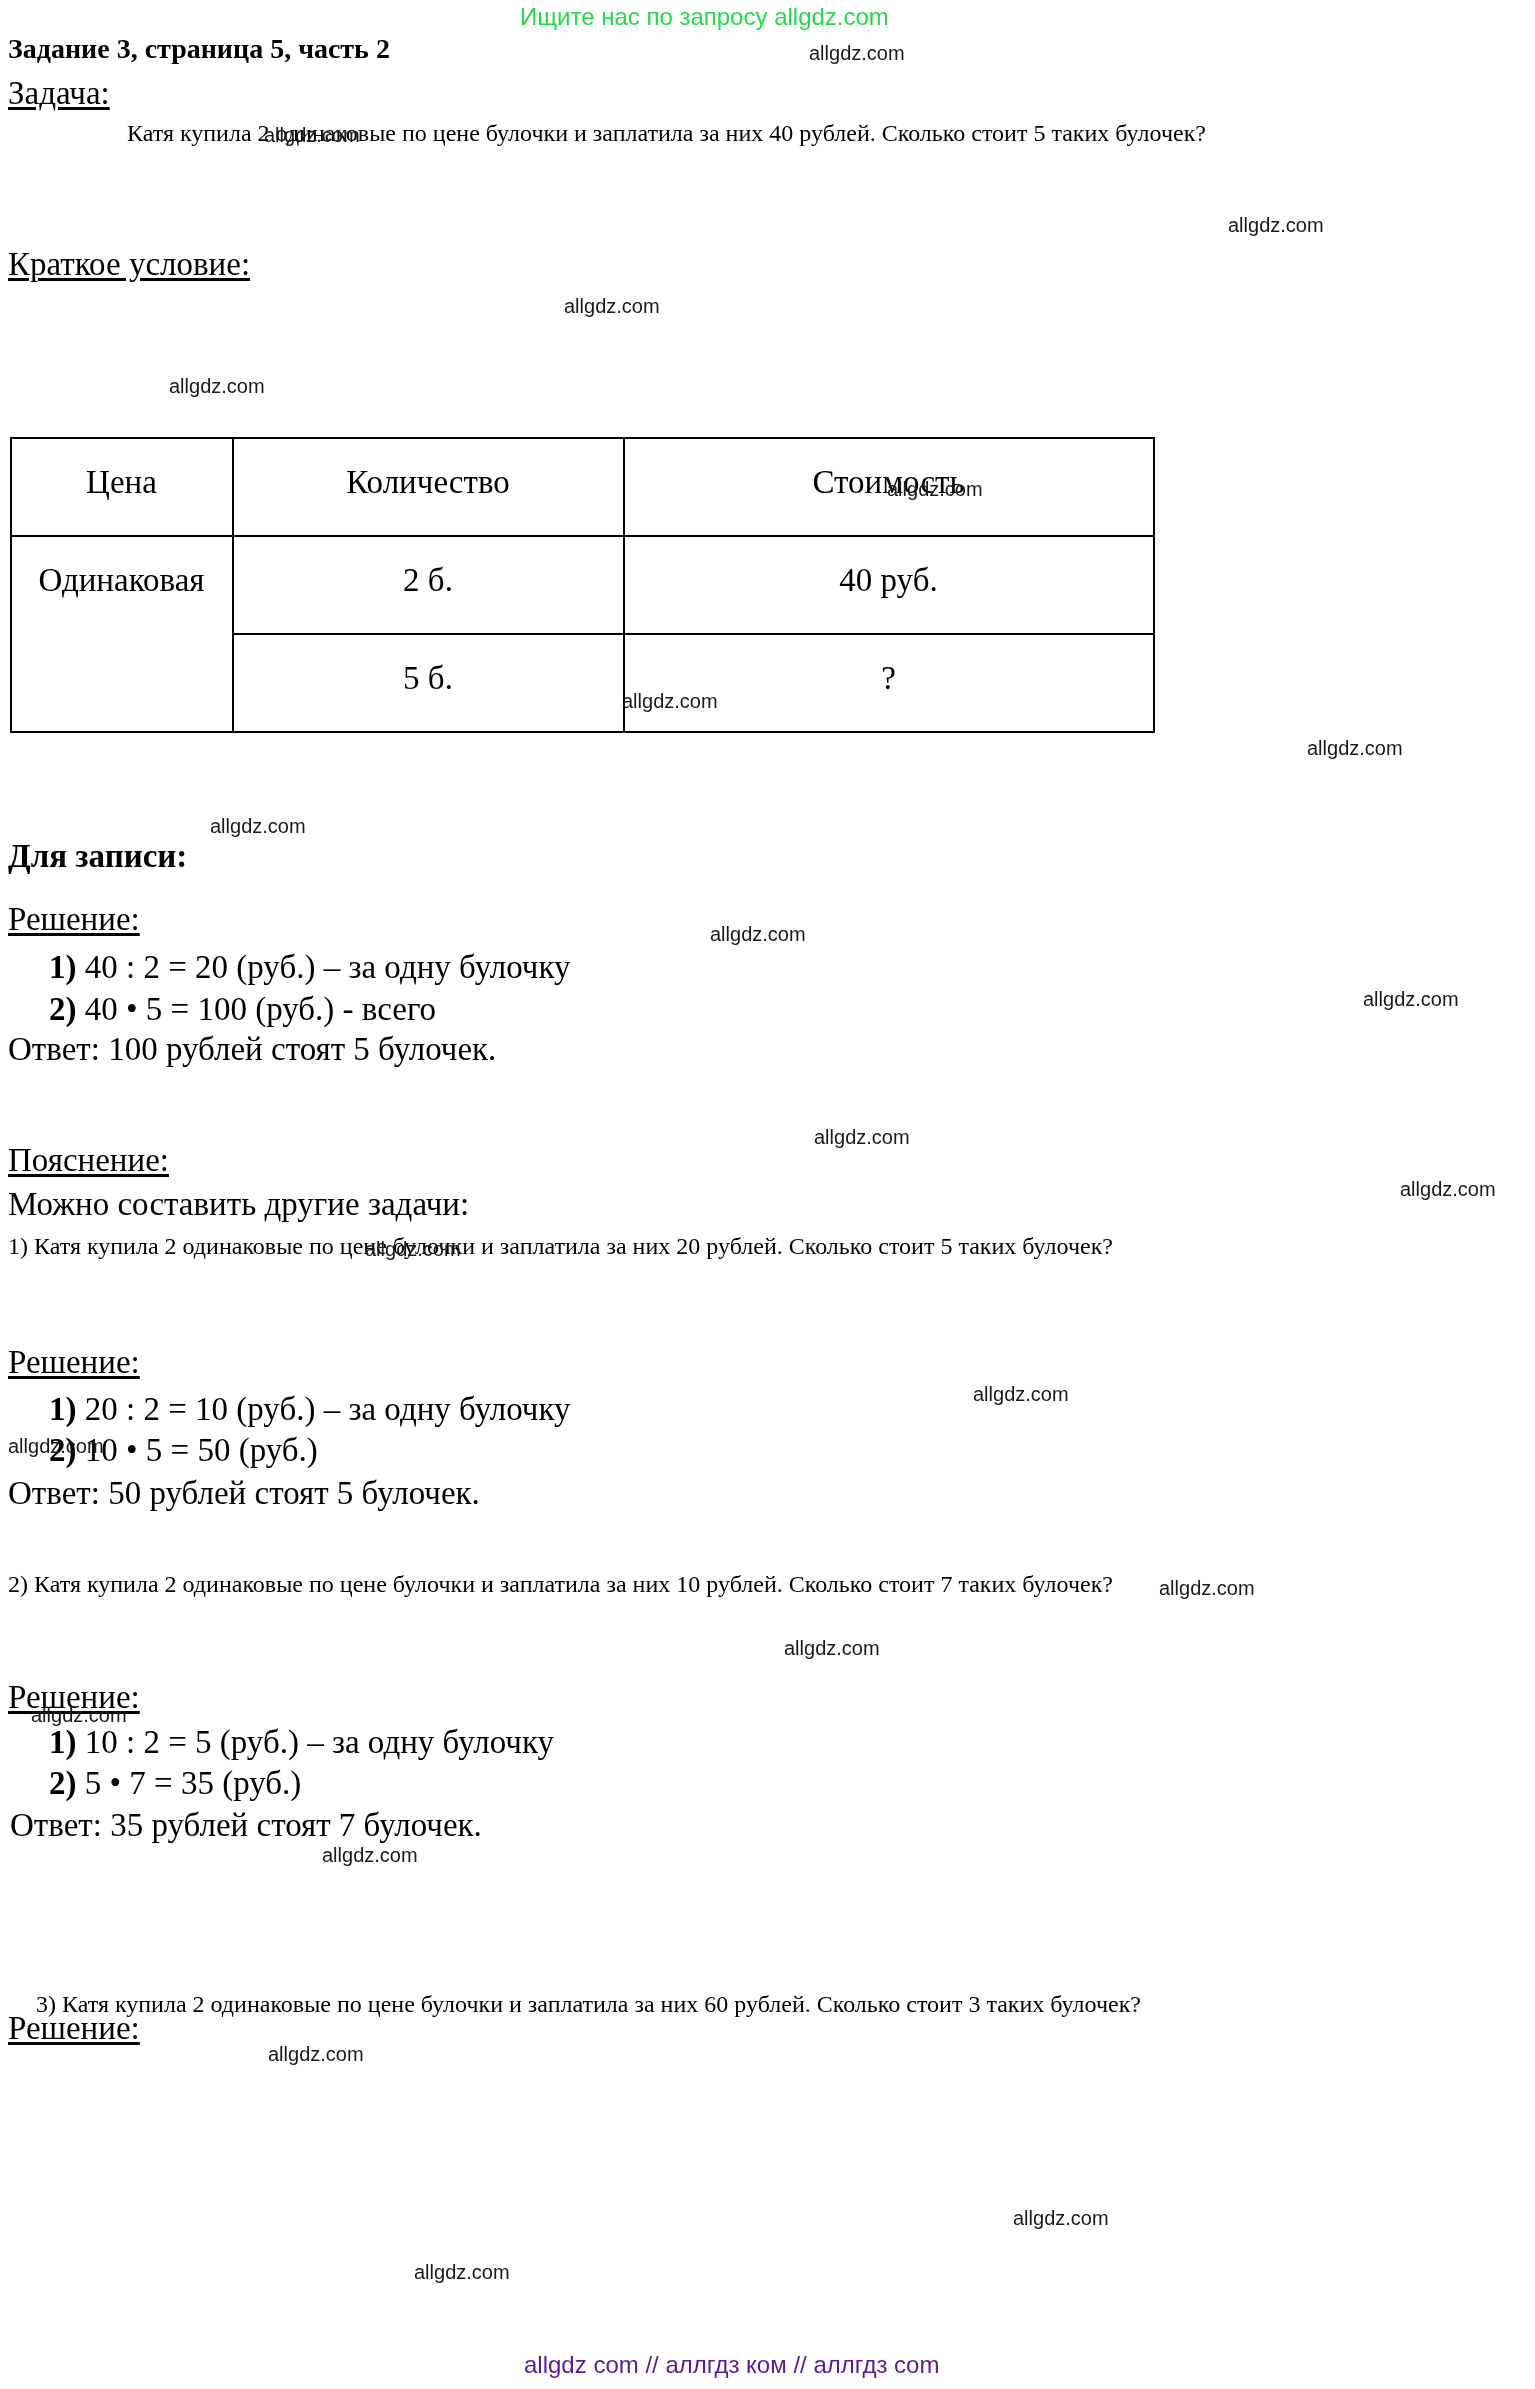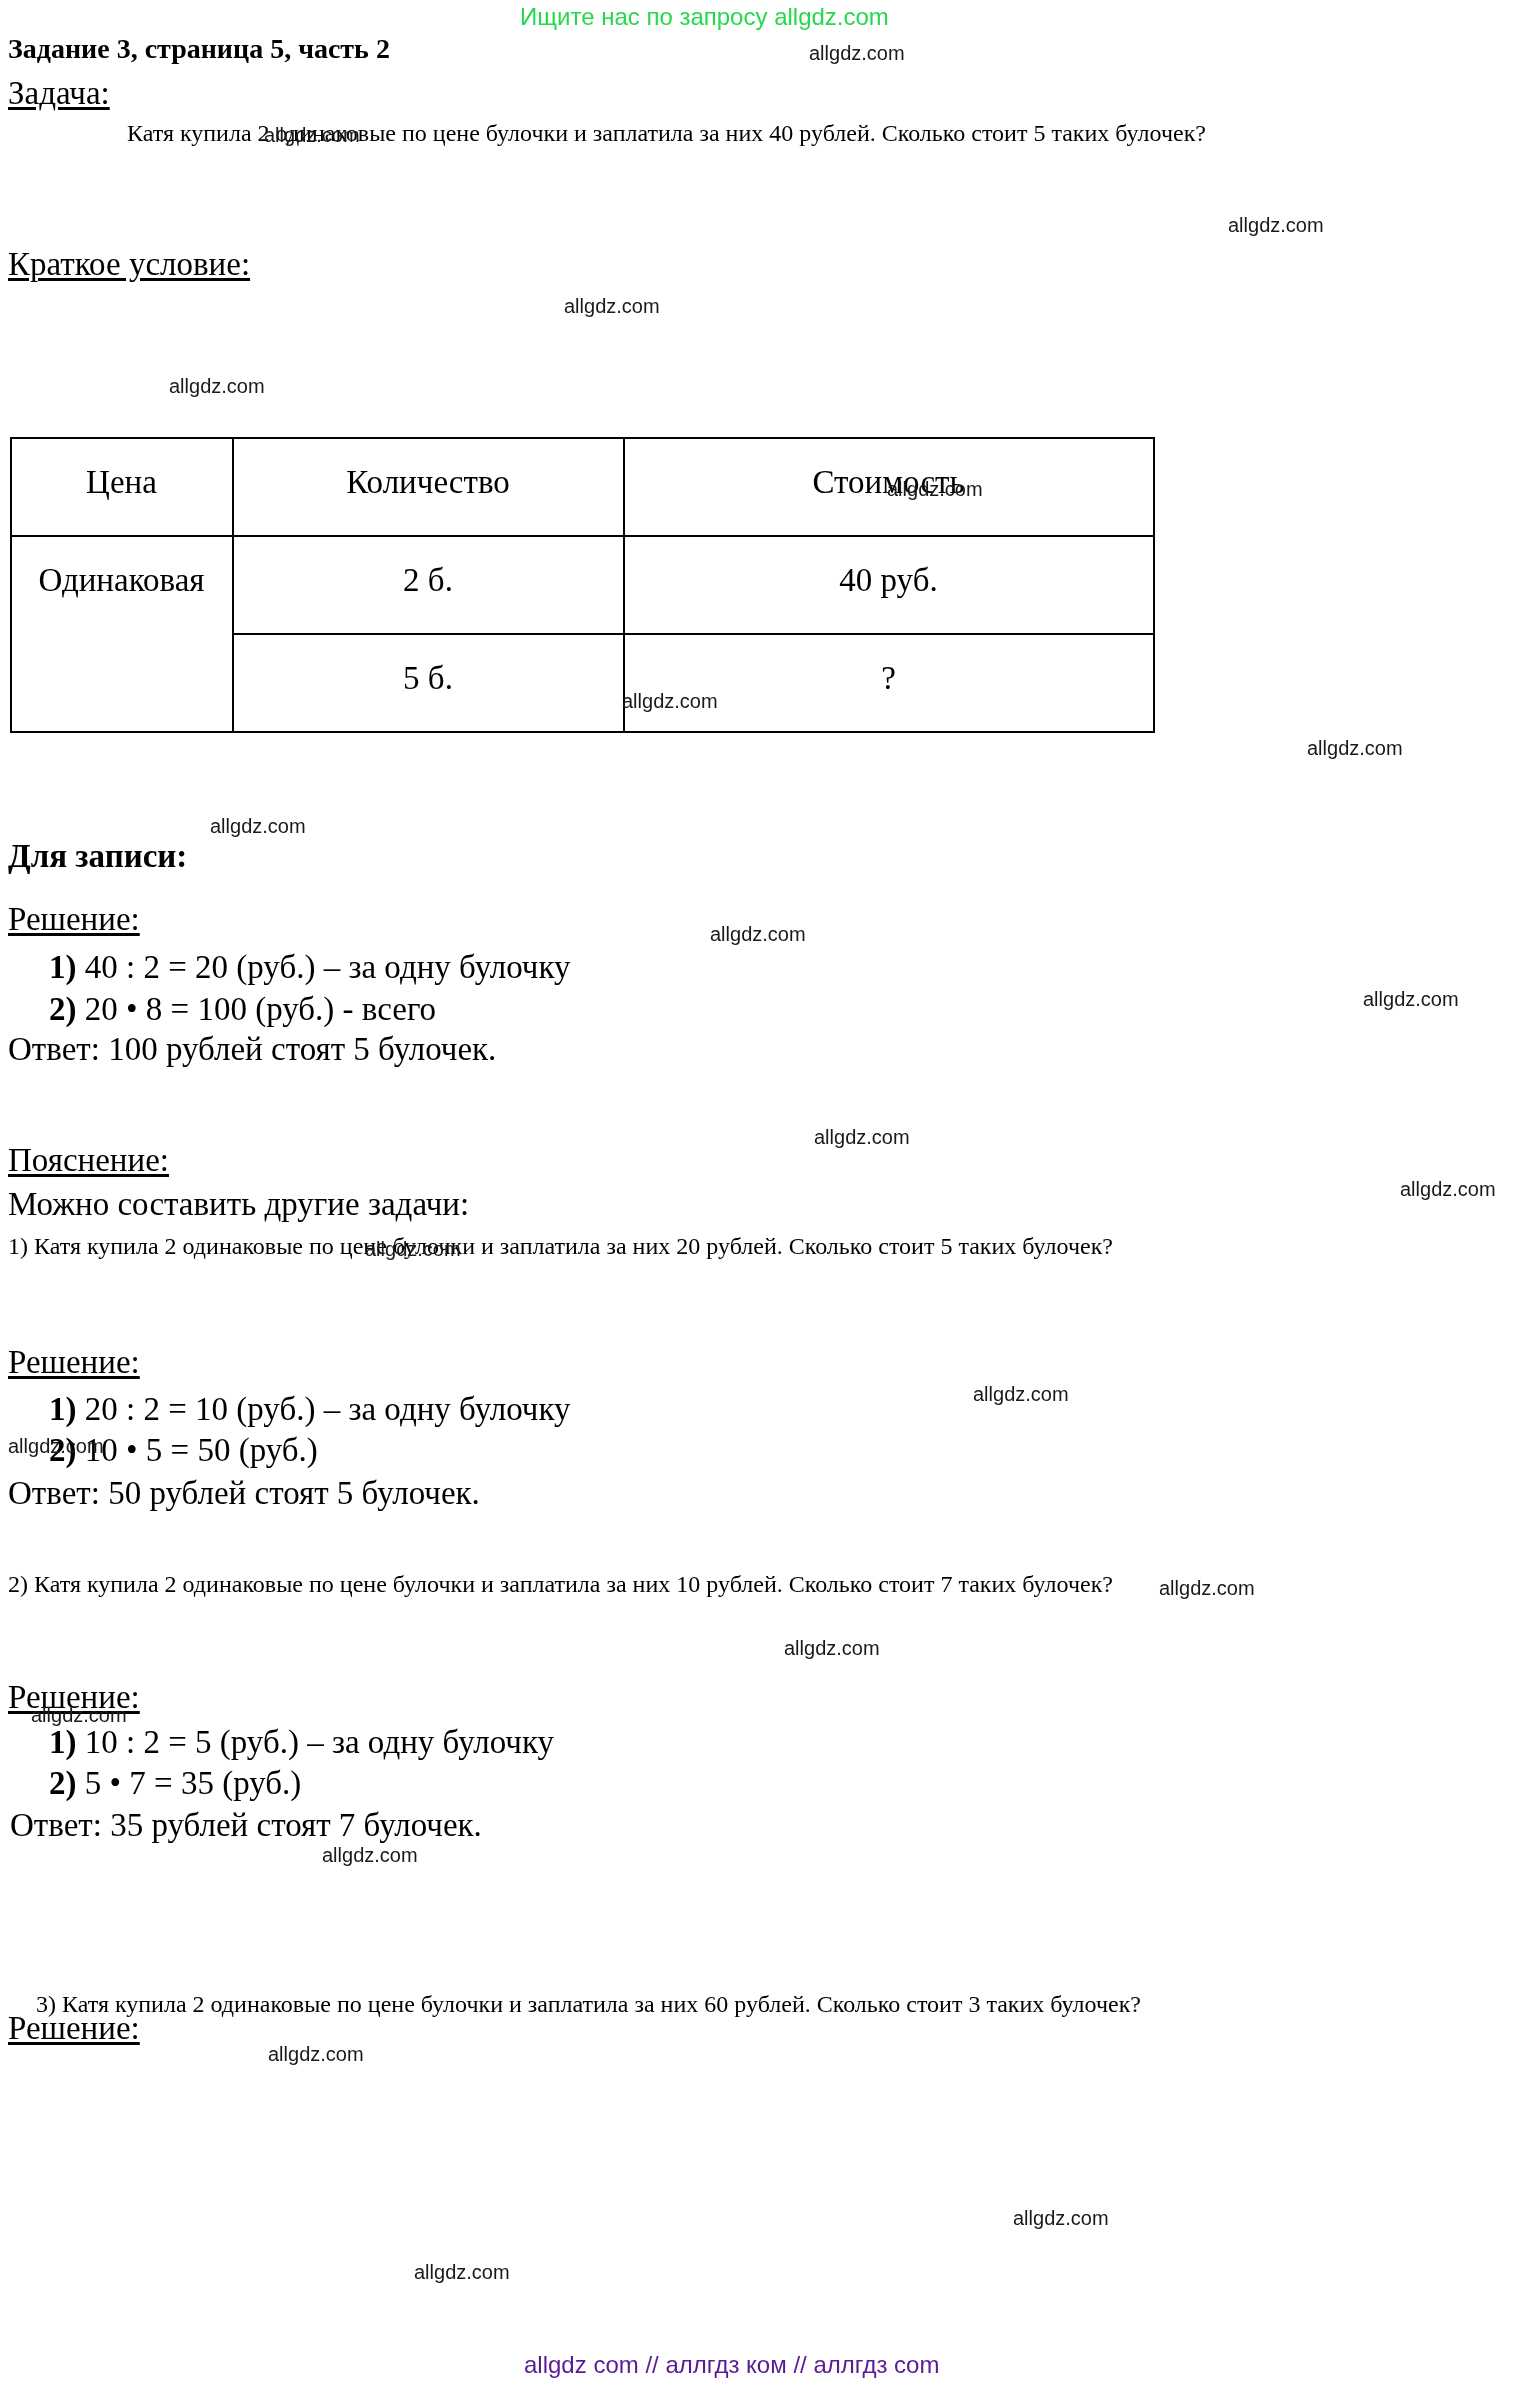--- a/index.html
+++ b/index.html
@@ -181,21 +181,21 @@
 
   <div class="block u-label" style="left:8px; top:899px;">Решение:</div>
 
   <div class="block step" style="left:8px; top:946px;">
     <b>1)</b>
     <span>40 : 2 = 20 (руб.) – за одну булочку</span>
   </div>
 
   <div class="block step" style="left:8px; top:988px;">
     <b>2)</b>
-    <span>20 • 8 = 100 (руб.) - всего</span>
+    <span>40 • 5 = 100 (руб.) - всего</span>
   </div>
 
   <div class="block ans" style="left:8px; top:1029px;">Ответ: 100 рублей стоят 5 булочек.</div>
 
   <div class="block u-label" style="left:8px; top:1140px;">Пояснение:</div>
 
   <div class="block" style="left:8px; top:1184px;">Можно составить другие задачи:</div>
 
   <div class="block para" style="left:8px; top:1230px;">1) Катя купила 2 одинаковые по цене булочки и заплатила за них 20 рублей. Сколько стоит 5 таких булочек?</div>
 

